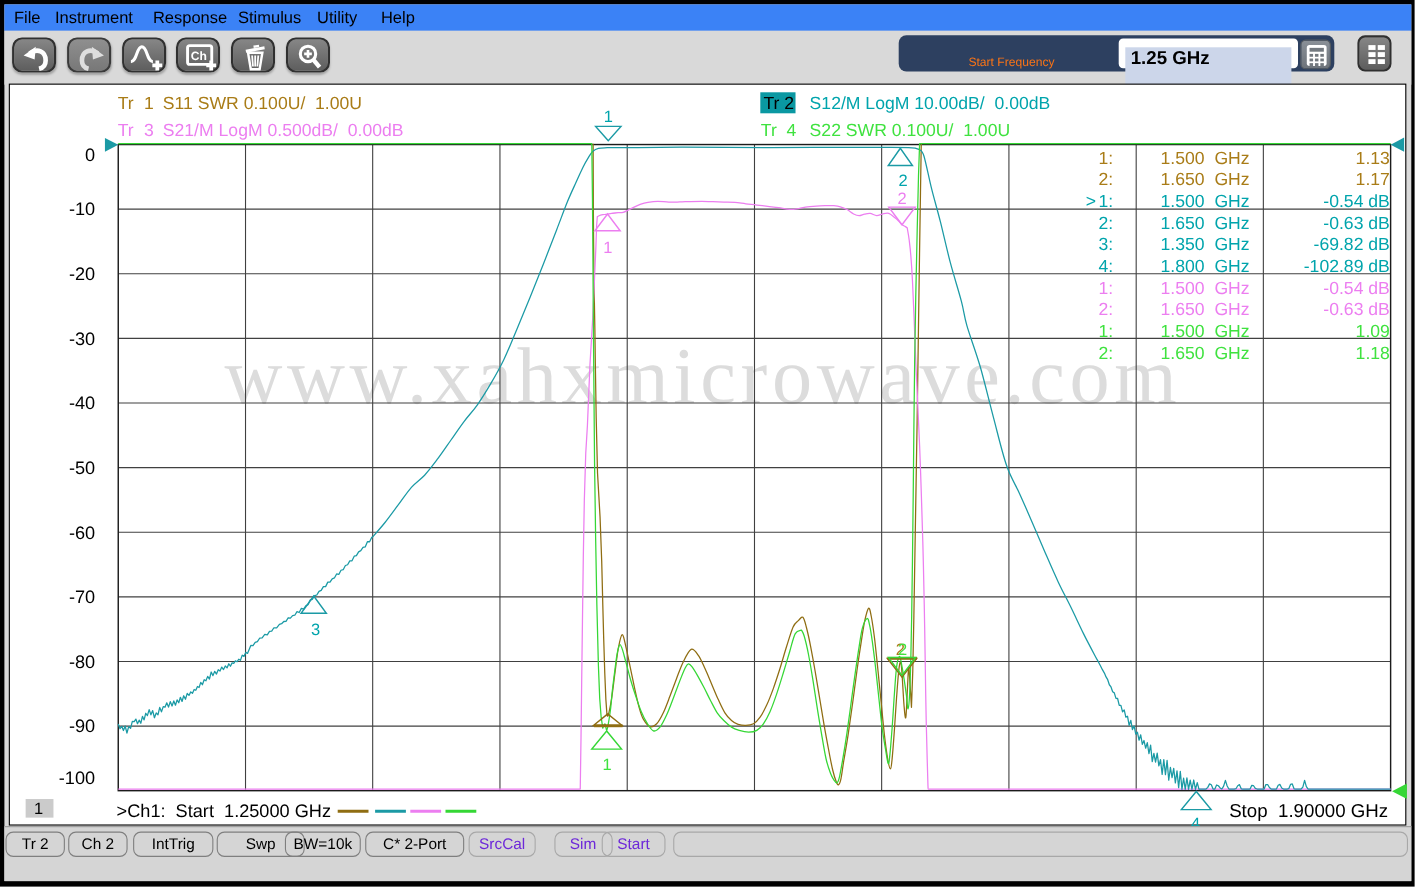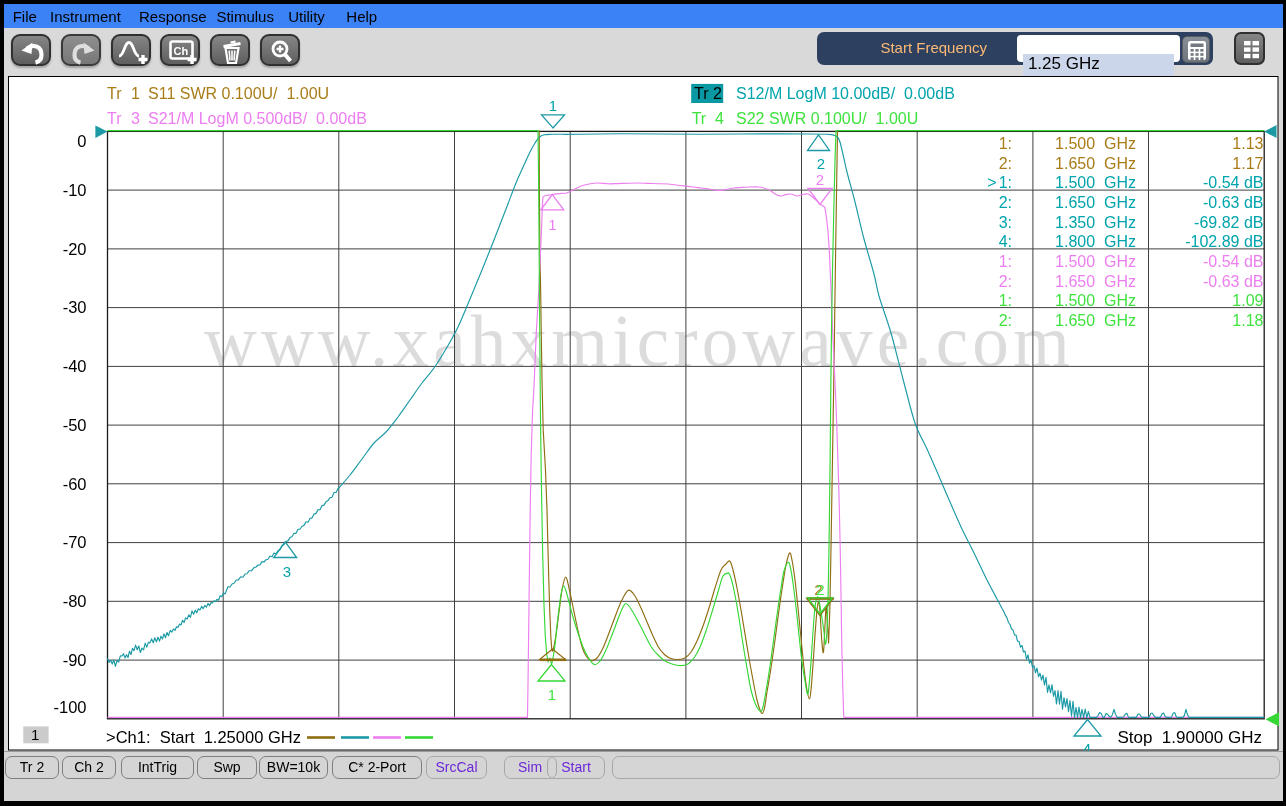--- a/index.html
+++ b/index.html
@@ -5,25 +5,25 @@
        font-family:"Liberation Sans", sans-serif; }
 .menubar { position:absolute; left:3.5px; top:3.5px; width:1279px; height:24px; background:#3b82f6; }
 .menubar span { position:absolute; top:4px; font-size:15px; color:#000; }
 .toolbar { position:absolute; left:3.5px; top:27.5px; width:1279px; height:49.5px; background:#d9d9d9;padding-left:47px; }
 .tbtn { position:absolute; top:6px; width:40px; height:32px; border-radius:9px;
         background:linear-gradient(#868686,#5e5e5e); border:2px solid #303030;
         box-shadow:0 1.5px 2px rgba(0,0,0,.25); }
 .tbtn.dis { background:linear-gradient(#8f8f8f,#787878); border-color:#3a3a3a; }
 .navy { position:absolute; left:813.9px; top:4.1px; width:395.9px; height:33.3px;
         background:#2d4060; border-radius:7px; }
-.navy .lbl { position:absolute; left:63px; top:7px; font-size:15px; color:#fdba74; }
+.navy .lbl { position:absolute; left:63px; top:19px; font-size:11px; color:#f97316; }
 .inp { position:absolute; left:200px; top:3.7px; width:163px; height:27px; background:#fff;
        border-radius:4px; }
-.sel { position:absolute; left:5.5px; top:19px; width:151.5px; height:38px; background:#ccd6ea;
-       font-size:17px; color:#000; padding-left:5px; }
+.sel { position:absolute; left:5.5px; top:8px; width:151.5px; height:38px; background:#ccd6ea;
+       font-size:17px; color:#000; padding-left:5px;font-weight:bold; }
 .kp { position:absolute; left:364.5px; top:4.8px; width:27.8px; height:26.6px;
       background:linear-gradient(#8a9097,#6e747b); border:1.5px solid #555b61; border-radius:5px; }
 .rbtn { position:absolute; left:1230.3px; top:4.1px; width:31.4px; height:33.3px;
         background:linear-gradient(#868686,#5e5e5e); border:2px solid #303030; border-radius:7px; }
 .statusbar { position:absolute; left:3.5px; top:750.5px; width:1279px; height:50.5px;
              background:#d5d5d5; border-top:1px solid #9b9b9b; }
 .sbtn { position:absolute; top:4px; height:23px; border:1.5px solid #7f7f7f; border-radius:7px;
         font-size:14px; color:#000; text-align:center; line-height:21px; }
 .sbtn.sdis { color:#6d28d9; border-color:#a8a8a8; }
 </style></head>
@@ -226,19 +226,19 @@
     <line x1="307" y1="737.5" x2="335" y2="737.5" stroke="#8f6d12" stroke-width="2.6"></line>
     <line x1="341" y1="737.5" x2="369" y2="737.5" stroke="#1b9aa5" stroke-width="2.6"></line>
     <line x1="373" y1="737.5" x2="401" y2="737.5" stroke="#ec7ef0" stroke-width="2.6"></line>
     <line x1="405" y1="737.5" x2="433" y2="737.5" stroke="#35d735" stroke-width="2.6"></line>
     <text x="1262" y="742.5" font-size="17" fill="#000" text-anchor="end">Stop&nbsp; 1.90000 GHz</text>
 </svg>
 <div class="statusbar">
 <div class="sbtn" style="left:1.5px;width:54px">Tr 2</div>
     <div class="sbtn" style="left:58.5px;width:54px">Ch 2</div>
     <div class="sbtn" style="left:117.5px;width:73px">IntTrig</div>
-    <div class="sbtn" style="left:193.5px;width:60px">Swp</div>
+    <div class="sbtn" style="left:193.5px;width:80px">Swp</div>
     <div class="sbtn" style="left:255.5px;width:69px">BW=10k</div>
     <div class="sbtn" style="left:328.5px;width:90px">C* 2-Port</div>
     <div class="sbtn sdis" style="left:422.5px;width:61px">SrcCal</div>
     <div class="sbtn sdis" style="left:500px;width:53px">Sim</div>
     <div class="sbtn sdis" style="left:543.5px;width:58px">Start</div>
     <div class="sbtn" style="left:608.5px;width:668px;border-color:#a8a8a8"></div>
 </div>
 </body></html>

